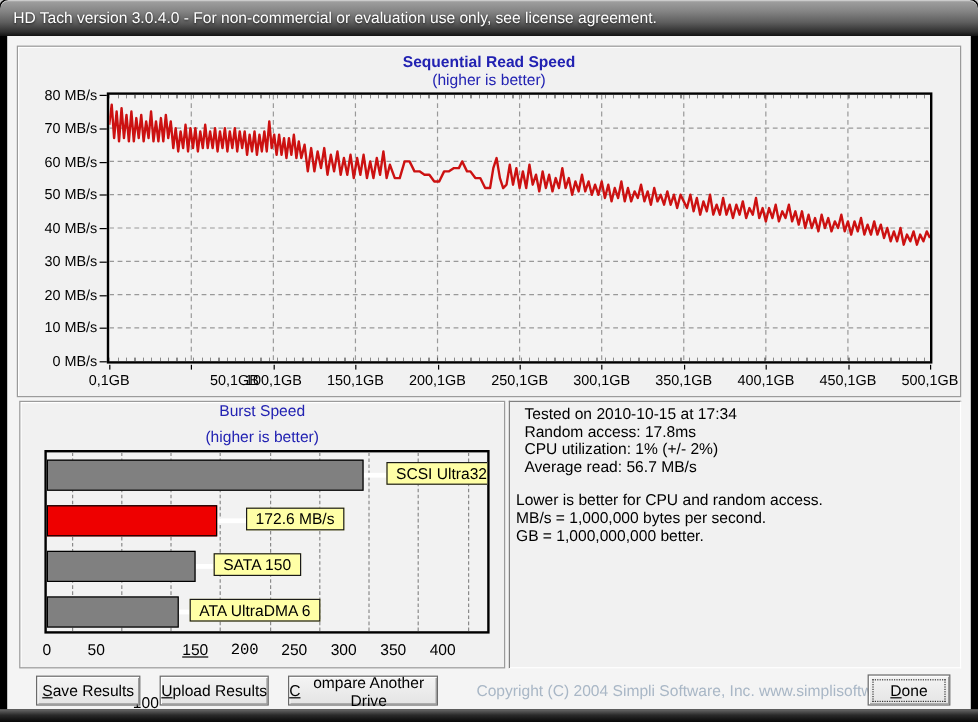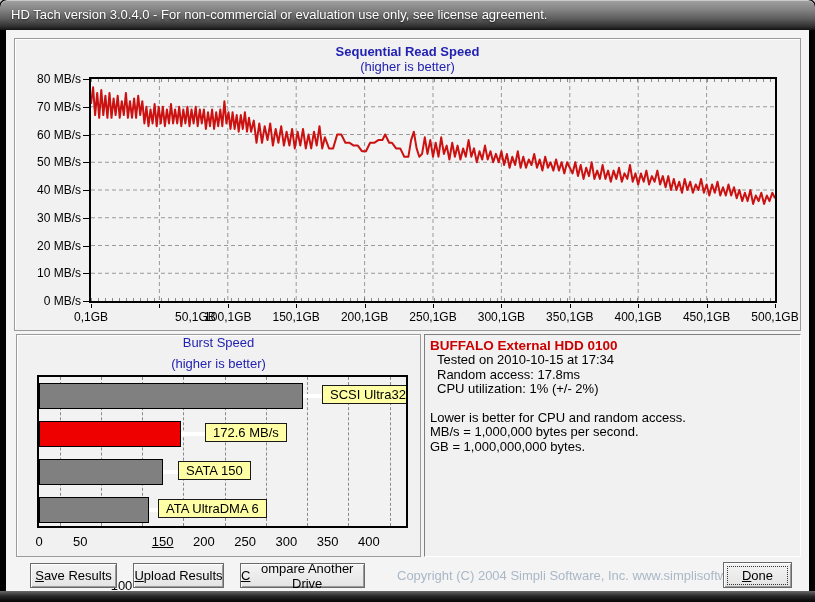--- a/index.html
+++ b/index.html
@@ -151,40 +151,40 @@
         <div class="blabel" style="left: 139px; top: 84px;">SATA 150</div>
         <div class="bconn" style="left: 109.688px; top: 131px; width: 9.31236px;"></div>
         <div class="bbar" style="top: 120px; width: 109.7px; background: rgb(128, 128, 128);"></div>
         <div class="blabel" style="left: 119px; top: 122px;">ATA UltraDMA 6</div>
       </div>
     <div id="burst-xlabels">
         <div class="baxislab" style="left: 22px; top: 199px;">0</div>
         <div class="baxislab" style="left: 63.2px; top: 199px;">50</div>
         <div class="baxislab" style="left: 104.5px; top: 199px; margin-top: 44px;">100</div>
         <div class="baxislab" style="left: 145.7px; top: 199px; text-decoration: underline;">150</div>
-        <div class="baxislab" style="left: 186.9px; top: 199px;">200</div>
+        <div class="baxislab" style="left: 186.9px; top: 199px; font-family: Liberation Mono, monospace;">200</div>
         <div class="baxislab" style="left: 228.2px; top: 199px;">250</div>
         <div class="baxislab" style="left: 269.4px; top: 199px;">300</div>
         <div class="baxislab" style="left: 310.7px; top: 199px;">350</div>
         <div class="baxislab" style="left: 351.9px; top: 199px;">400</div>
       </div>
   </div>
 
   <div class="panel sunken" id="info-panel" style="left:424px; top:334px; width:377px; height:223px; padding:3px 5px;">
-    <div class="info-drive">BUFFALO External HDD 0100</div>
     <div id="info-details">
         <div class="info-line info-detail">Tested on 2010-10-15 at 17:34</div>
         <div class="info-line info-detail">Random access: 17.8ms</div>
         <div class="info-line info-detail">CPU utilization: 1% (+/- 2%)</div>
+        <div class="info-line info-detail">Average read: 56.7 MB/s</div>
       </div>
     <div style="height:14px;"></div>
     <div id="info-notes">
         <div class="info-line">Lower is better for CPU and random access.</div>
         <div class="info-line">MB/s = 1,000,000 bytes per second.</div>
-        <div class="info-line">GB = 1,000,000,000 bytes.</div>
+        <div class="info-line">GB = 1,000,000,000 better.</div>
       </div>
   </div>
 
   <div class="btn" id="btn-0" style="left:30px; top:563px; width:87px;"><u>S</u>ave Results</div>
   <div class="btn" id="btn-1" style="left:133px; top:563px; width:91px;"><u>U</u>pload Results</div>
   <div class="btn" id="btn-2" style="left:240px; top:563px; width:125px;"><u>C</u>ompare Another Drive</div>
   <div class="copyright" style="left:397px; top:568px;">Copyright (C) 2004 Simpli Software, Inc. www.simplisoftware.com</div>
   <div class="btn" id="btn-done" style="left:723px; top:562px; width:69px; height:26px;">
     <span class="done-inner" id="done-inner"><u>D</u>one</span>
   </div>

